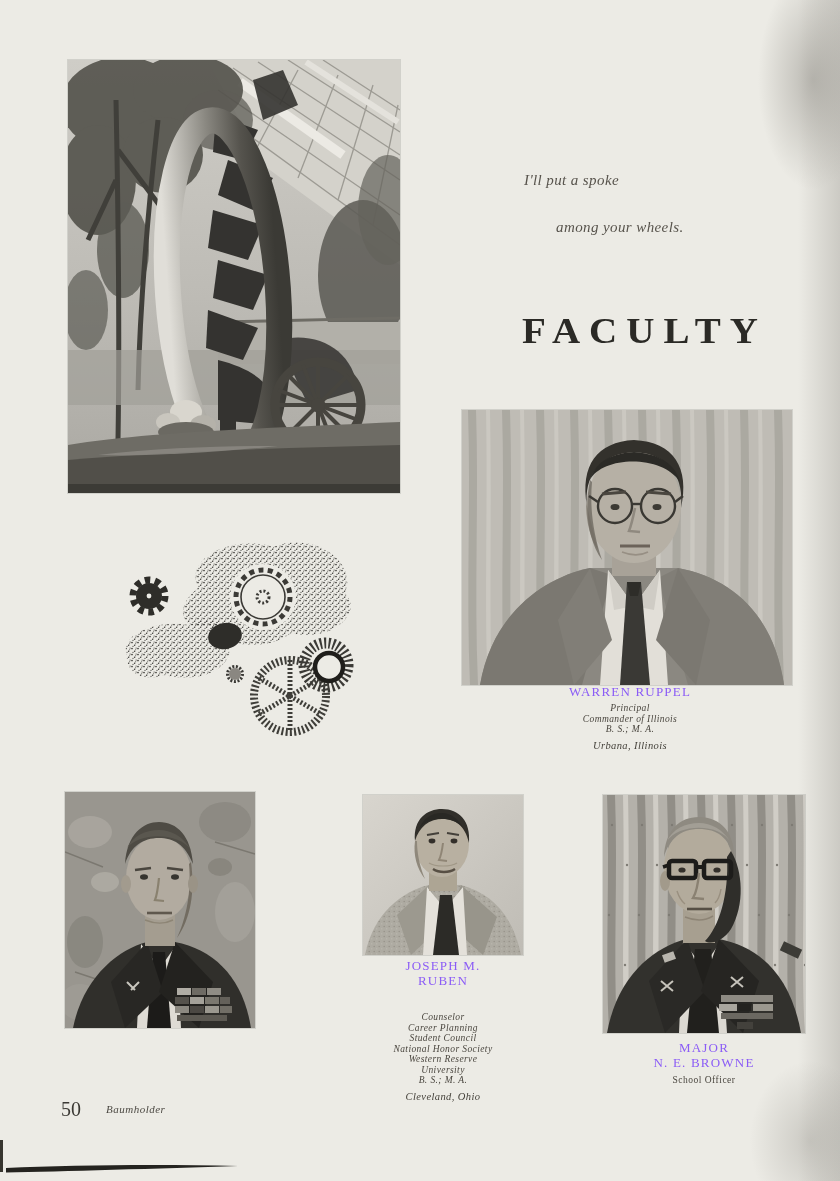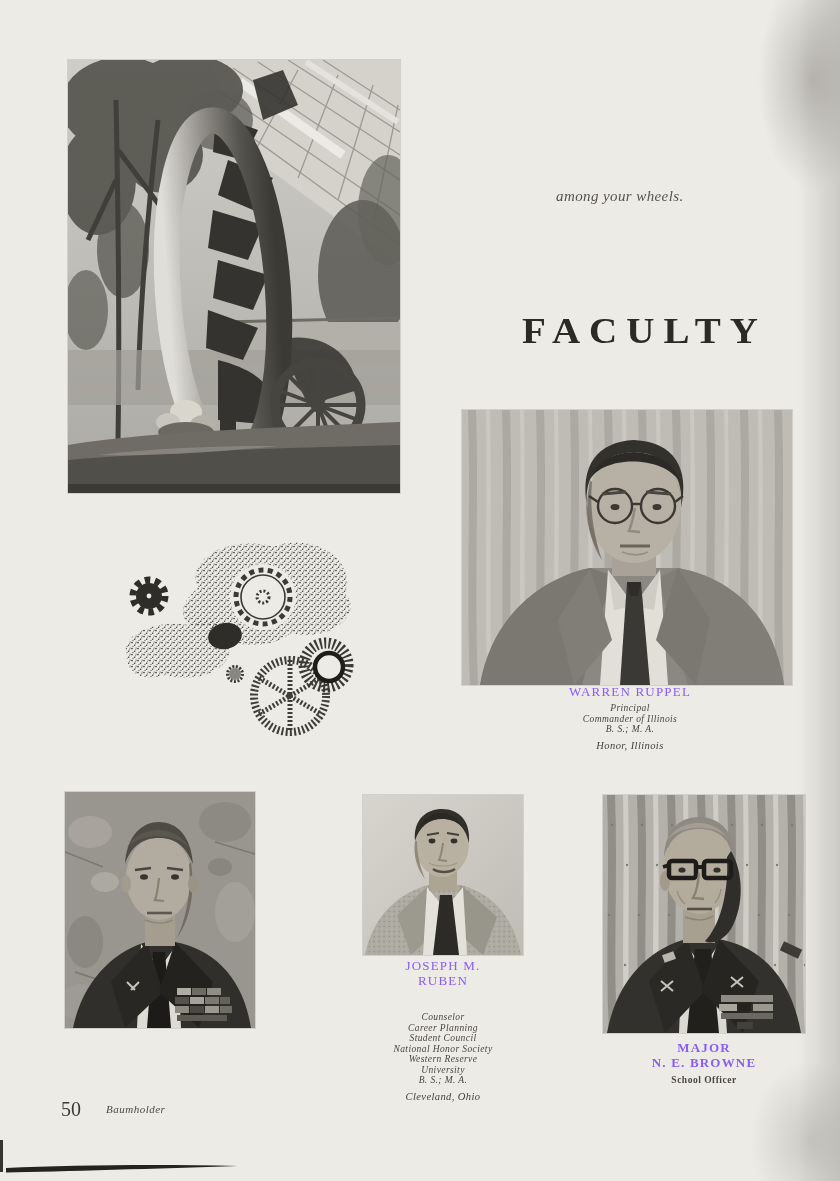--- a/index.html
+++ b/index.html
@@ -14,21 +14,21 @@
   .corner-blob-br{position:absolute;bottom:-40px;right:-30px;width:120px;height:160px;border-radius:50%;
     background:radial-gradient(closest-side, rgba(125,122,115,.30), rgba(125,122,115,0));}
   .curl-line{position:absolute;left:0;top:1156px;}
   .left-edge-tick{position:absolute;left:0;top:1140px;width:3px;height:32px;background:#37352f;}
 
   .photo{position:absolute;box-shadow:0 0 0 1px rgba(60,58,52,.15);}
 
   
   .quote{position:absolute;left:524px;top:172px;width:260px;color:#57534c;
     font-style:italic;font-size:15px;letter-spacing:.4px;}
-  .quote .l2{margin-top:16px;margin-left:32px;}
+  .quote .l2{margin-top:30px;margin-left:32px;}
 
   
   .faculty-title{position:absolute;left:522px;top:308px;width:280px;
     font-family:"Liberation Serif",serif;font-weight:bold;font-size:39px;
     letter-spacing:9px;color:#2b2a26;transform:scaleY(.92);}
 
   
   .caption{position:absolute;text-align:center;color:#3f3c36;}
   .cap-name{font-size:13px;letter-spacing:1.2px;line-height:15px;color:#8b5cf6;}
   .cap-sub{font-size:9.5px;line-height:10.5px;color:#4a463f;letter-spacing:.4px;margin-top:4px;}
@@ -137,20 +137,21 @@
       <ellipse cx="118" cy="372" rx="28" ry="10" fill="#6b6962"></ellipse>
     </g>
 
     <path d="M0,385 C80,372 200,368 332,362 L332,433 L0,433 Z" fill="#6e6c65"></path>
     <path d="M0,400 C90,392 210,388 332,385 L332,433 L0,433 Z" fill="#514f49"></path>
     <path d="M30,395 C90,388 150,386 210,386 C150,392 80,397 30,395 Z" fill="#8d8b84" opacity=".8"></path>
     <rect x="0" y="424" width="332" height="9" fill="#3c3b36"></rect>
   </svg>
 
   <div class="quote">
+    <div class="l1">I'll put a spoke</div>
     <div class="l2">among your wheels.</div>
   </div>
 
   <div class="faculty-title">FACULTY</div>
 
   <svg style="position:absolute;left:113px;top:533px;" width="250" height="215" viewBox="0 0 250 215">
     <defs>
       <pattern id="stip" width="6" height="6" patternUnits="userSpaceOnUse">
         <circle cx="1" cy="1.5" r=".85" fill="#3b3a36"></circle>
         <circle cx="3.6" cy="4.2" r=".75" fill="#3b3a36"></circle>
@@ -255,21 +256,21 @@
     </g>
   </svg>
 
   <div class="caption" style="left:510px;top:684px;width:240px;">
     <div class="cap-name">WARREN RUPPEL</div>
     <div class="cap-sub">
       <div>Principal</div>
       <div>Commander of Illinois</div>
       <div>B. S.; M. A.</div>
     </div>
-    <div class="cap-loc">Honor, Illinois</div>
+    <div class="cap-loc">Urbana, Illinois</div>
   </div>
 
   <svg class="photo" style="left:65px;top:792px;" width="190" height="236" viewBox="0 0 190 236">
     <rect width="190" height="236" fill="#99968f"></rect>
     <g>
       <ellipse cx="25" cy="40" rx="22" ry="16" fill="#aba8a0" opacity=".8"></ellipse>
       <ellipse cx="160" cy="30" rx="26" ry="20" fill="#8a877f" opacity=".8"></ellipse>
       <ellipse cx="170" cy="120" rx="20" ry="30" fill="#a7a49c" opacity=".7"></ellipse>
       <ellipse cx="20" cy="150" rx="18" ry="26" fill="#817e76" opacity=".6"></ellipse>
       <ellipse cx="40" cy="90" rx="14" ry="10" fill="#b3b0a8" opacity=".7"></ellipse>
@@ -428,21 +429,21 @@
       </g>
       <ellipse cx="79" cy="75" rx="3.6" ry="2.6" fill="#332f2a"></ellipse>
       <ellipse cx="114" cy="75" rx="3.6" ry="2.6" fill="#332f2a"></ellipse>
       <path d="M96,78 C95,90 93,98 90,103 L101,104" stroke="#8a8172" stroke-width="2.4" fill="none"></path>
       <path d="M84,114 L109,114" stroke="#564f45" stroke-width="2.6"></path>
       <path d="M82,122 C92,126 102,126 110,121" stroke="#8d8475" stroke-width="1.5" fill="none"></path>
       <path d="M74,96 C76,102 78,106 82,109 M118,94 C117,100 115,105 112,108" stroke="#998f7f" stroke-width="1.4" fill="none"></path>
     </g>
   </svg>
 
-  <div class="caption" style="left:614px;top:1040px;width:180px;font-weight:bold;">
+  <div class="caption" style="left:614px;top:1040px;width:180px;">
     <div class="cap-name">MAJOR</div>
     <div class="cap-name">N. E. BROWNE</div>
     <div class="cap-role">School Officer</div>
   </div>
 
   <div class="footer-num">50</div>
   <div class="footer-book">Baumholder</div>
 
   <div class="edge-shadow-right"></div>
   <div class="corner-blob-tr"></div>

